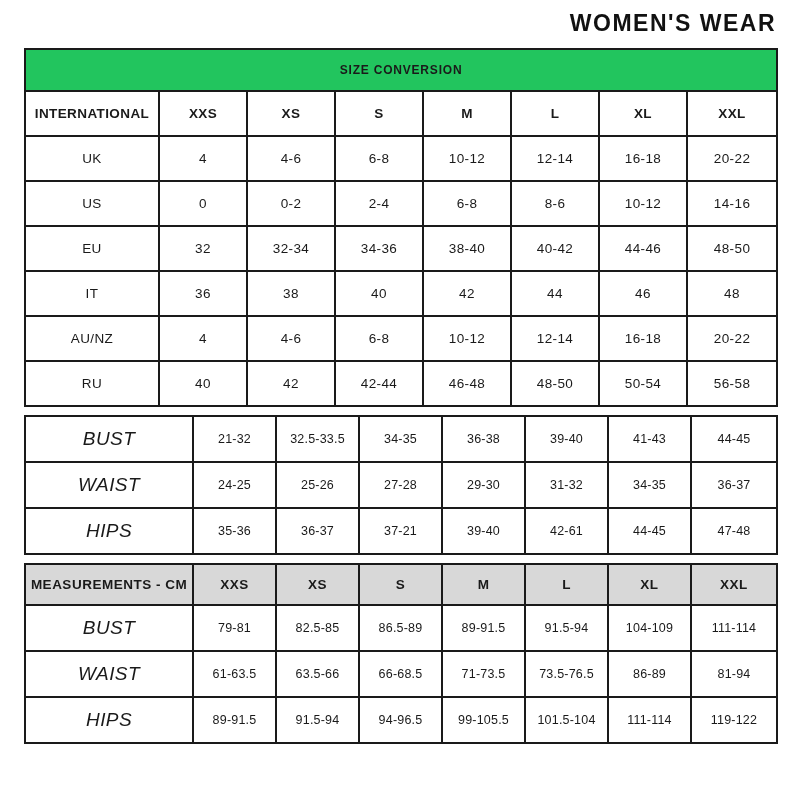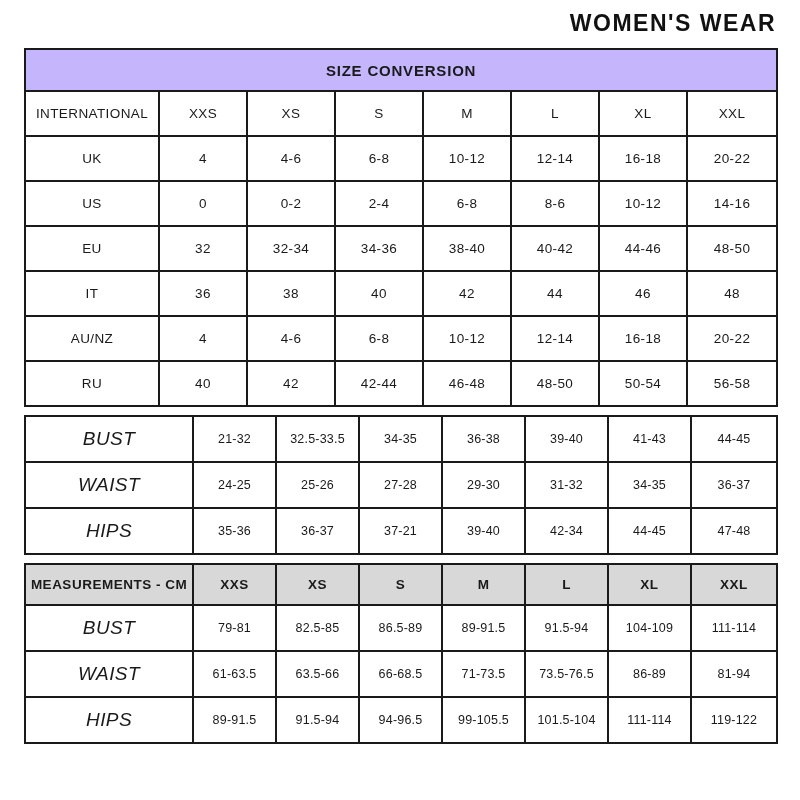--- a/index.html
+++ b/index.html
@@ -36,26 +36,26 @@
     text-align: center;
     vertical-align: middle;
     padding: 0 2px;
     overflow: hidden;
     white-space: nowrap;
   }
   
   .t1 td { height: 43px; font-size: 13.5px; letter-spacing: 0.4px; }
   .t1 .caption-cell {
     height: 40px;
-    background: #c4b5fd;
+    background: #22c55e;
     font-weight: 700;
-    font-size: 15px;
+    font-size: 12px;
     letter-spacing: 0.8px;
   }
-  .t1 .hdr-cell { font-weight: 400; }
+  .t1 .hdr-cell { font-weight: 700; }
   
   .tm td { height: 44px; font-size: 12.5px; letter-spacing: 0.2px; }
   .tm .hdr-cell {
     height: 39px;
     background: #d8d8d8;
     font-weight: 700;
     font-size: 13.5px;
     letter-spacing: 0.5px;
   }
   .tm .label-cell { font-size: 19px; letter-spacing: 0.4px; font-style: italic; }
@@ -186,21 +186,21 @@
       <td>31-32</td>
       <td>34-35</td>
       <td>36-37</td>
     </tr>
     <tr>
       <td class="label-cell">HIPS</td>
       <td>35-36</td>
       <td>36-37</td>
       <td>37-21</td>
       <td>39-40</td>
-      <td>42-34</td>
+      <td>42-61</td>
       <td>44-45</td>
       <td>47-48</td>
     </tr>
   </tbody>
     </table>
 
   <table class="tm">
     <colgroup>
       <col style="width:168px">
       <col style="width:83px">

